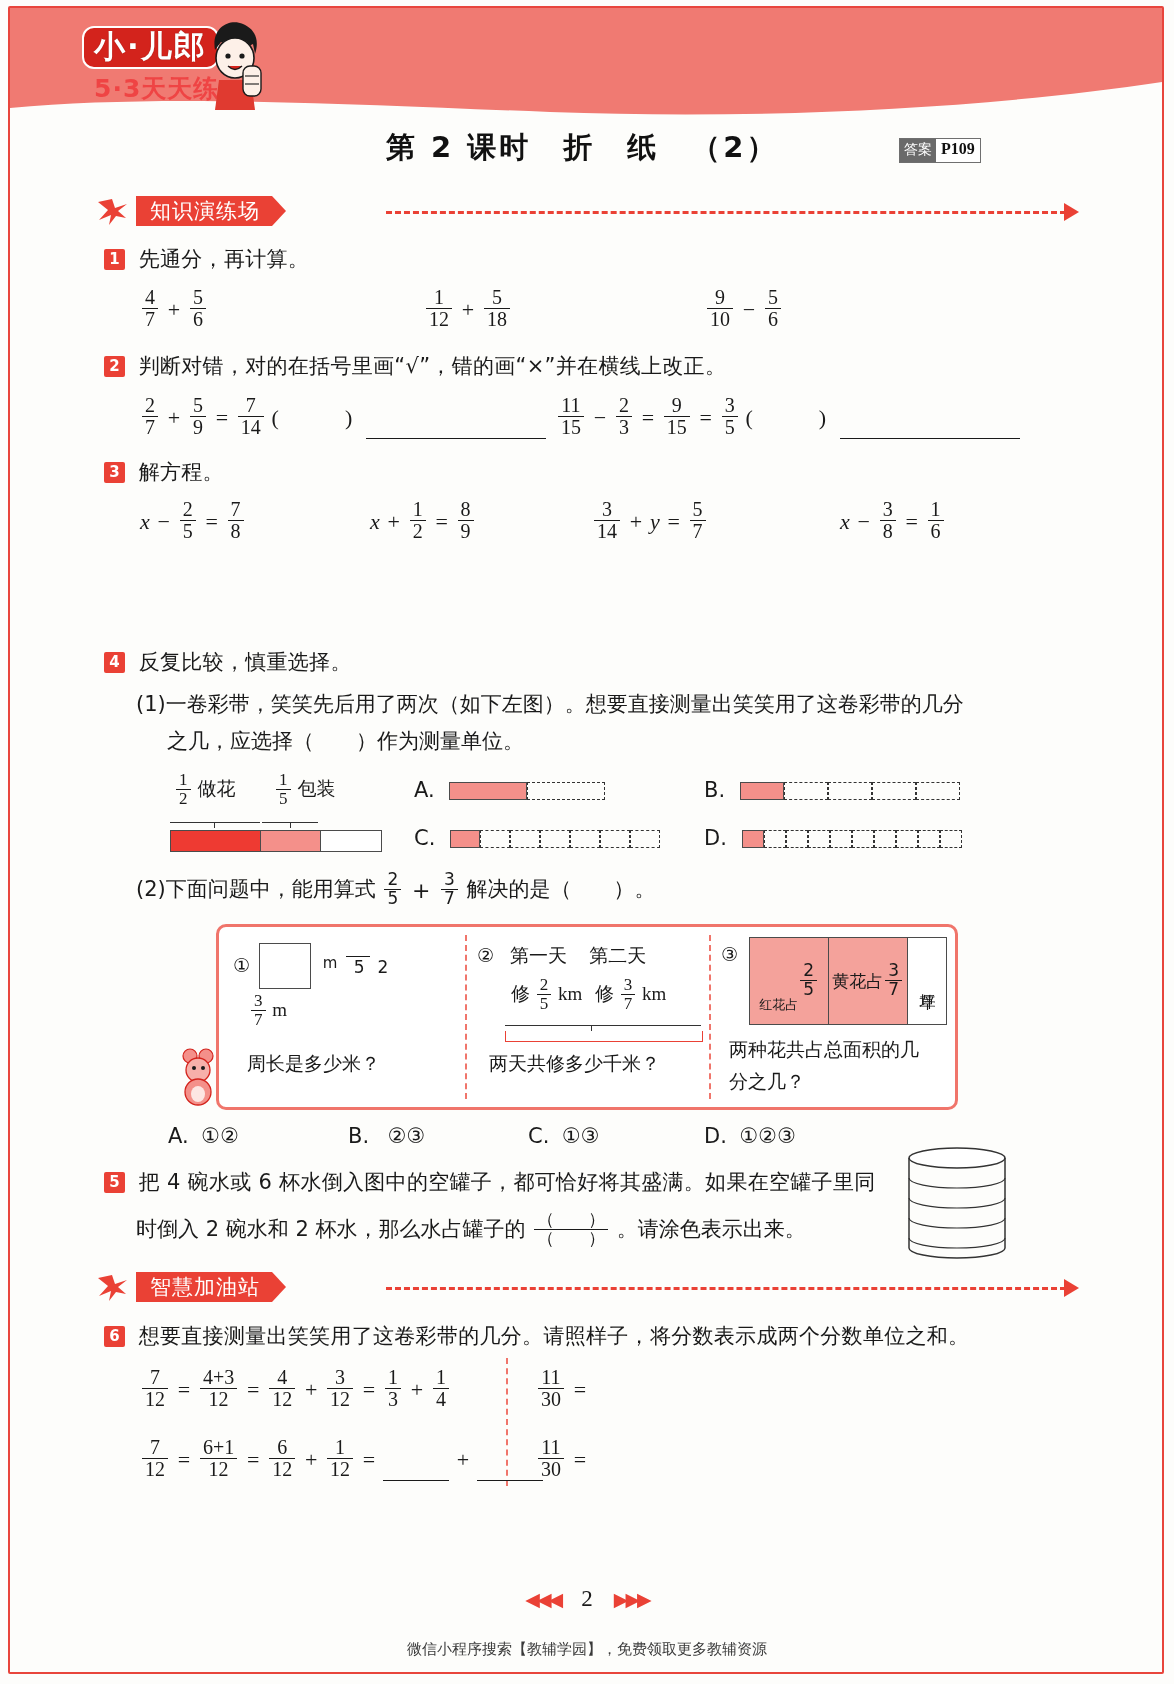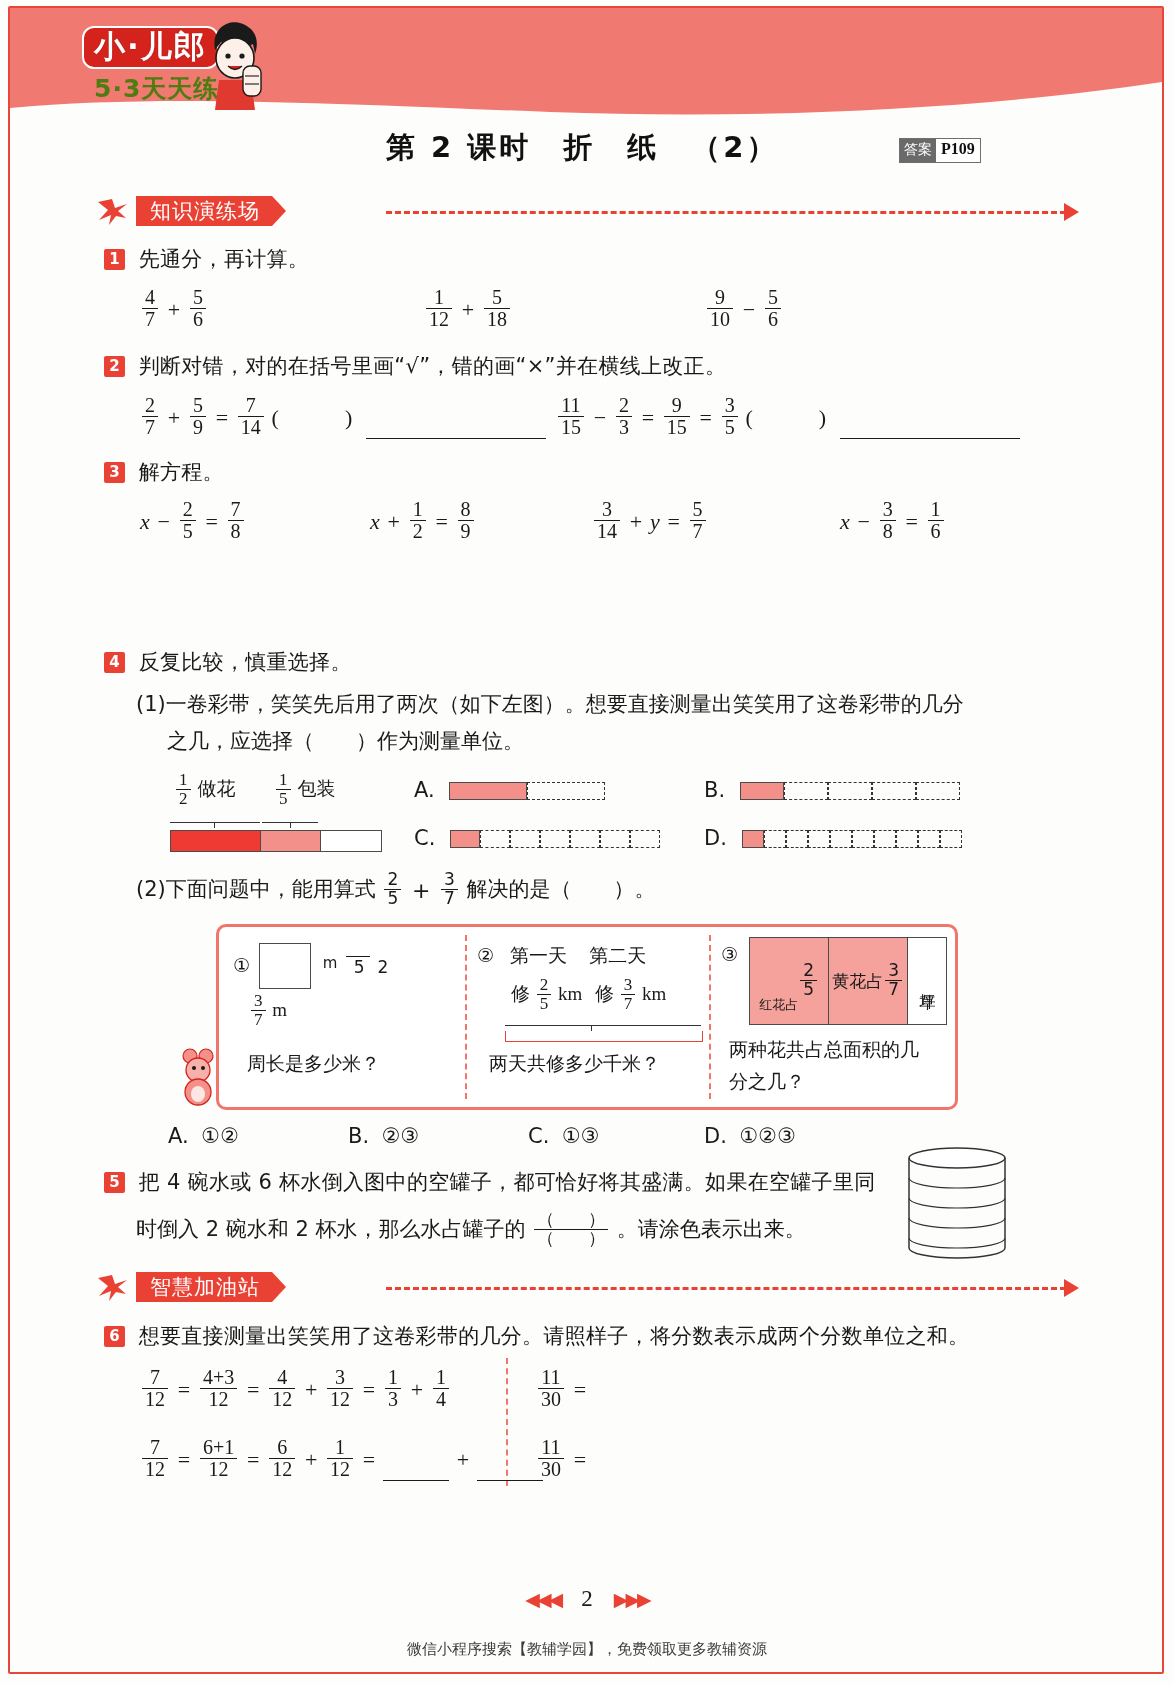--- a/index.html
+++ b/index.html
@@ -25,21 +25,21 @@
   }
   .logo-main{
     font-family:"DejaVu Sans",sans-serif;font-weight:bold;font-size:31px;
     color:#ffffff;letter-spacing:2px;
     background:#d3231c;padding:2px 10px 4px;border-radius:12px;
     display:inline-block;border:2px solid #fff;line-height:1.05;
     text-shadow:0 0 1px #8b0f0a;
   }
   .logo-sub{
     font-family:"DejaVu Sans",sans-serif;font-weight:bold;font-size:25px;
-    color:#4d7c0f;letter-spacing:1px;margin-top:3px;margin-left:12px;
+    color:#ef4444;letter-spacing:1px;margin-top:3px;margin-left:12px;
   }
   .mascot{position:absolute;left:195px;top:14px;width:80px;height:104px;}
   
   .title-row{
     position:absolute;left:0;top:128px;width:1174px;height:48px;
   }
   .title-text{
     position:absolute;left:386px;top:0;
     font-family:"DejaVu Sans",sans-serif;font-size:29px;font-weight:600;
     letter-spacing:3px;white-space:nowrap;color:#111;
@@ -390,21 +390,21 @@
     <ellipse cx="20" cy="50" rx="7" ry="8" fill="#fde6e3"></ellipse>
   </svg>
 </div>
 
 <div class="optrow" style="left:168px;top:1124px;">
   <span>A.</span>
   <span style="margin-left:6px;">①②</span>
 </div>
 <div class="optrow" style="left:348px;top:1124px;">
   <span>B.</span>
-  <span style="margin-left:6px;">②③</span>
+  <span style="margin-left:12px;">②③</span>
 </div>
 <div class="optrow" style="left:528px;top:1124px;">
   <span>C.</span>
   <span style="margin-left:6px;">①③</span>
 </div>
 <div class="optrow" style="left:704px;top:1124px;">
   <span>D.</span>
   <span style="margin-left:6px;">①②③</span>
 </div>
 

